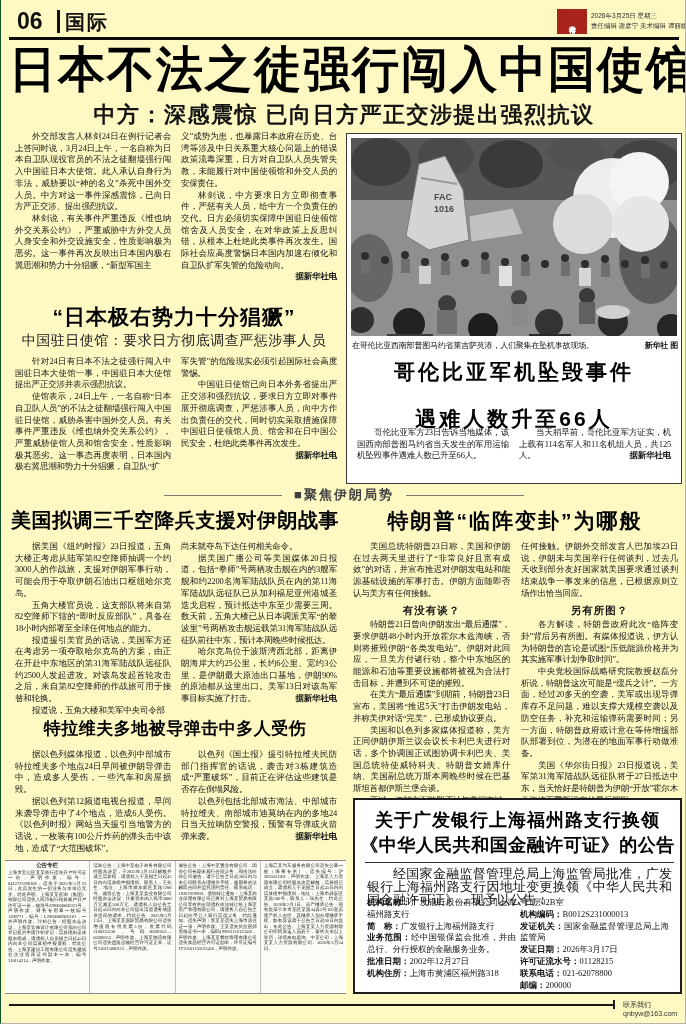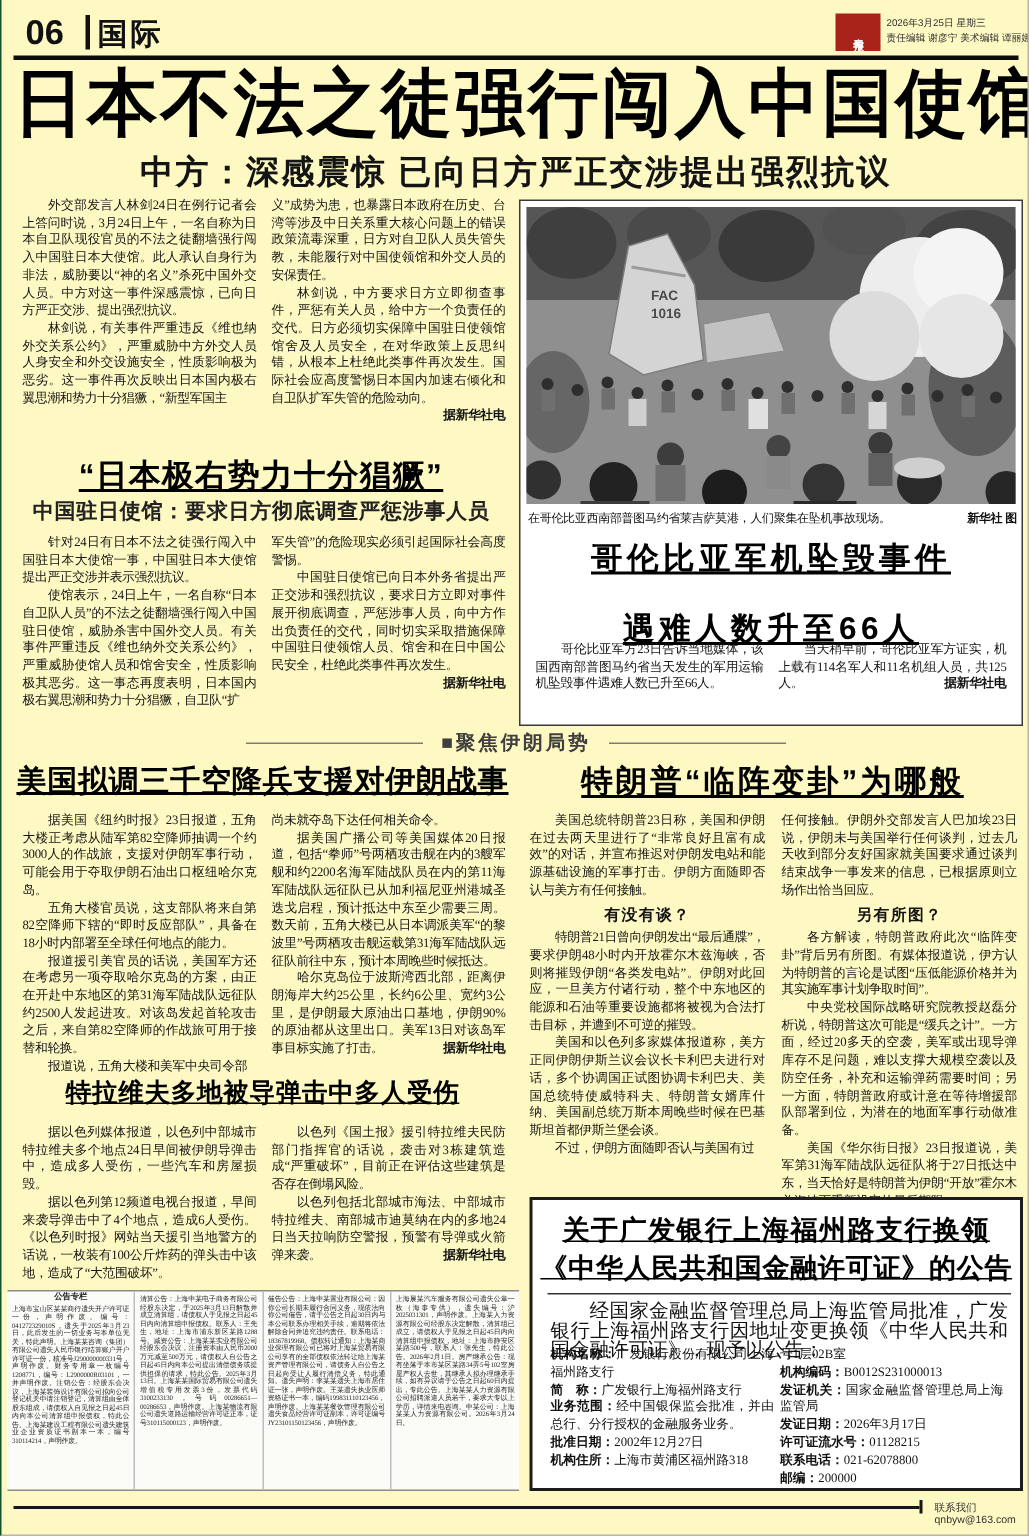--- a/index.html
+++ b/index.html
@@ -32,30 +32,30 @@
 
   
   .bt { font-size:8.5px; line-height:11.7px; text-align:justify; letter-spacing:-0.2px; color:#141414; }
   .bt p { text-indent:2em; }
   .bt p.noind { text-indent:0; }
   .byline { font-weight:700; text-align:right; font-family:"Liberation Sans",sans-serif; }
   .by-in { float:right; font-weight:700; font-family:"Liberation Sans",sans-serif; font-style:normal; }
   .subq { text-align:center; text-indent:0 !important; font-weight:800; font-family:"Liberation Sans",sans-serif;
     font-size:10.5px; margin:5px 0 3px; letter-spacing:1px; }
 
-  .h2c { text-align:center; font-family:"Liberation Sans",sans-serif; font-weight:900; color:#000;text-decoration:underline; }
+  .h2c { text-align:center; font-family:"Liberation Sans",sans-serif; font-weight:900; color:#000; }
 
   
   .jp1 { left:14px; top:131px; width:156px; }
   .jp2 { left:180px; top:131px; width:156px; }
 
   
   .emb-h  { left:8px; top:303px; width:330px; font-size:21px; letter-spacing:1px; }
   .emb-sh { left:8px; top:332px; width:330px; text-align:center; font-family:"Liberation Sans",sans-serif;
-            font-size:14px; font-weight:700; color:#222; letter-spacing:0.5px; }
+            font-size:14px; font-weight:400; color:#222; letter-spacing:0.5px; }
   .emb1 { left:14px; top:356px; width:156px; }
   .emb2 { left:180px; top:356px; width:156px; }
 
   
   .cbox { left:345px; top:133px; width:336px; height:351px; border:1px solid #3a3a3a; background:#fff; }
   .photo { position:absolute; left:4px; top:4px; width:326px; height:198px; background:#8f8f8f; }
   .cap { position:absolute; left:5px; top:206px; width:326px; display:flex; justify-content:space-between;
          font-size:8px; letter-spacing:-0.2px; color:#111; font-family:"Liberation Sans",sans-serif; }
   .cap b { font-weight:700; }
   .ch1 { position:absolute; left:0; top:224px; width:100%; font-size:21px; letter-spacing:3px; }
@@ -256,20 +256,21 @@
       <span>哈尔克岛位于波斯湾西北部，距离伊朗海岸大约25公里，长约6公里、宽约3公里，是伊朗最大原油出口基地，伊朗90%的原油都从这里出口。美军13日对该岛军事目标实施了打击。</span>
       <b class="by-in">据新华社电</b>
     </p>
   </div>
 
   <div class="abs h2c tr-h">特朗普“临阵变卦”为哪般</div>
   <div class="abs bt tr1">
     <p>美国总统特朗普23日称，美国和伊朗在过去两天里进行了“非常良好且富有成效”的对话，并宣布推迟对伊朗发电站和能源基础设施的军事打击。伊朗方面随即否认与美方有任何接触。</p>
     <div class="subq">有没有谈？</div>
     <p>特朗普21日曾向伊朗发出“最后通牒”，要求伊朗48小时内开放霍尔木兹海峡，否则将摧毁伊朗“各类发电站”。伊朗对此回应，一旦美方付诸行动，整个中东地区的能源和石油等重要设施都将被视为合法打击目标，并遭到不可逆的摧毁。</p>
+    <p>在美方“最后通牒”到期前，特朗普23日宣布，美国将“推迟5天”打击伊朗发电站，并称美伊对话“完美”，已形成协议要点。</p>
     <p>美国和以色列多家媒体报道称，美方正同伊朗伊斯兰议会议长卡利巴夫进行对话，多个协调国正试图协调卡利巴夫、美国总统特使威特科夫、特朗普女婿库什纳、美国副总统万斯本周晚些时候在巴基斯坦首都伊斯兰堡会谈。</p>
     <p>不过，伊朗方面随即否认与美国有过</p>
   </div>
   <div class="abs bt tr2">
     <p class="noind">任何接触。伊朗外交部发言人巴加埃23日说，伊朗未与美国举行任何谈判，过去几天收到部分友好国家就美国要求通过谈判结束战争一事发来的信息，已根据原则立场作出恰当回应。</p>
     <div class="subq">另有所图？</div>
     <p>各方解读，特朗普政府此次“临阵变卦”背后另有所图。有媒体报道说，伊方认为特朗普的言论是试图“压低能源价格并为其实施军事计划争取时间”。</p>
     <p>中央党校国际战略研究院教授赵磊分析说，特朗普这次可能是“缓兵之计”。一方面，经过20多天的空袭，美军或出现导弹库存不足问题，难以支撑大规模空袭以及防空任务，补充和运输弹药需要时间；另一方面，特朗普政府或计意在等待增援部队部署到位，为潜在的地面军事行动做准备。</p>
     <p>
       <span>美国《华尔街日报》23日报道说，美军第31海军陆战队远征队将于27日抵达中东，当天恰好是特朗普为伊朗“开放”霍尔木兹海峡而重新设定的最后期限。</span>

